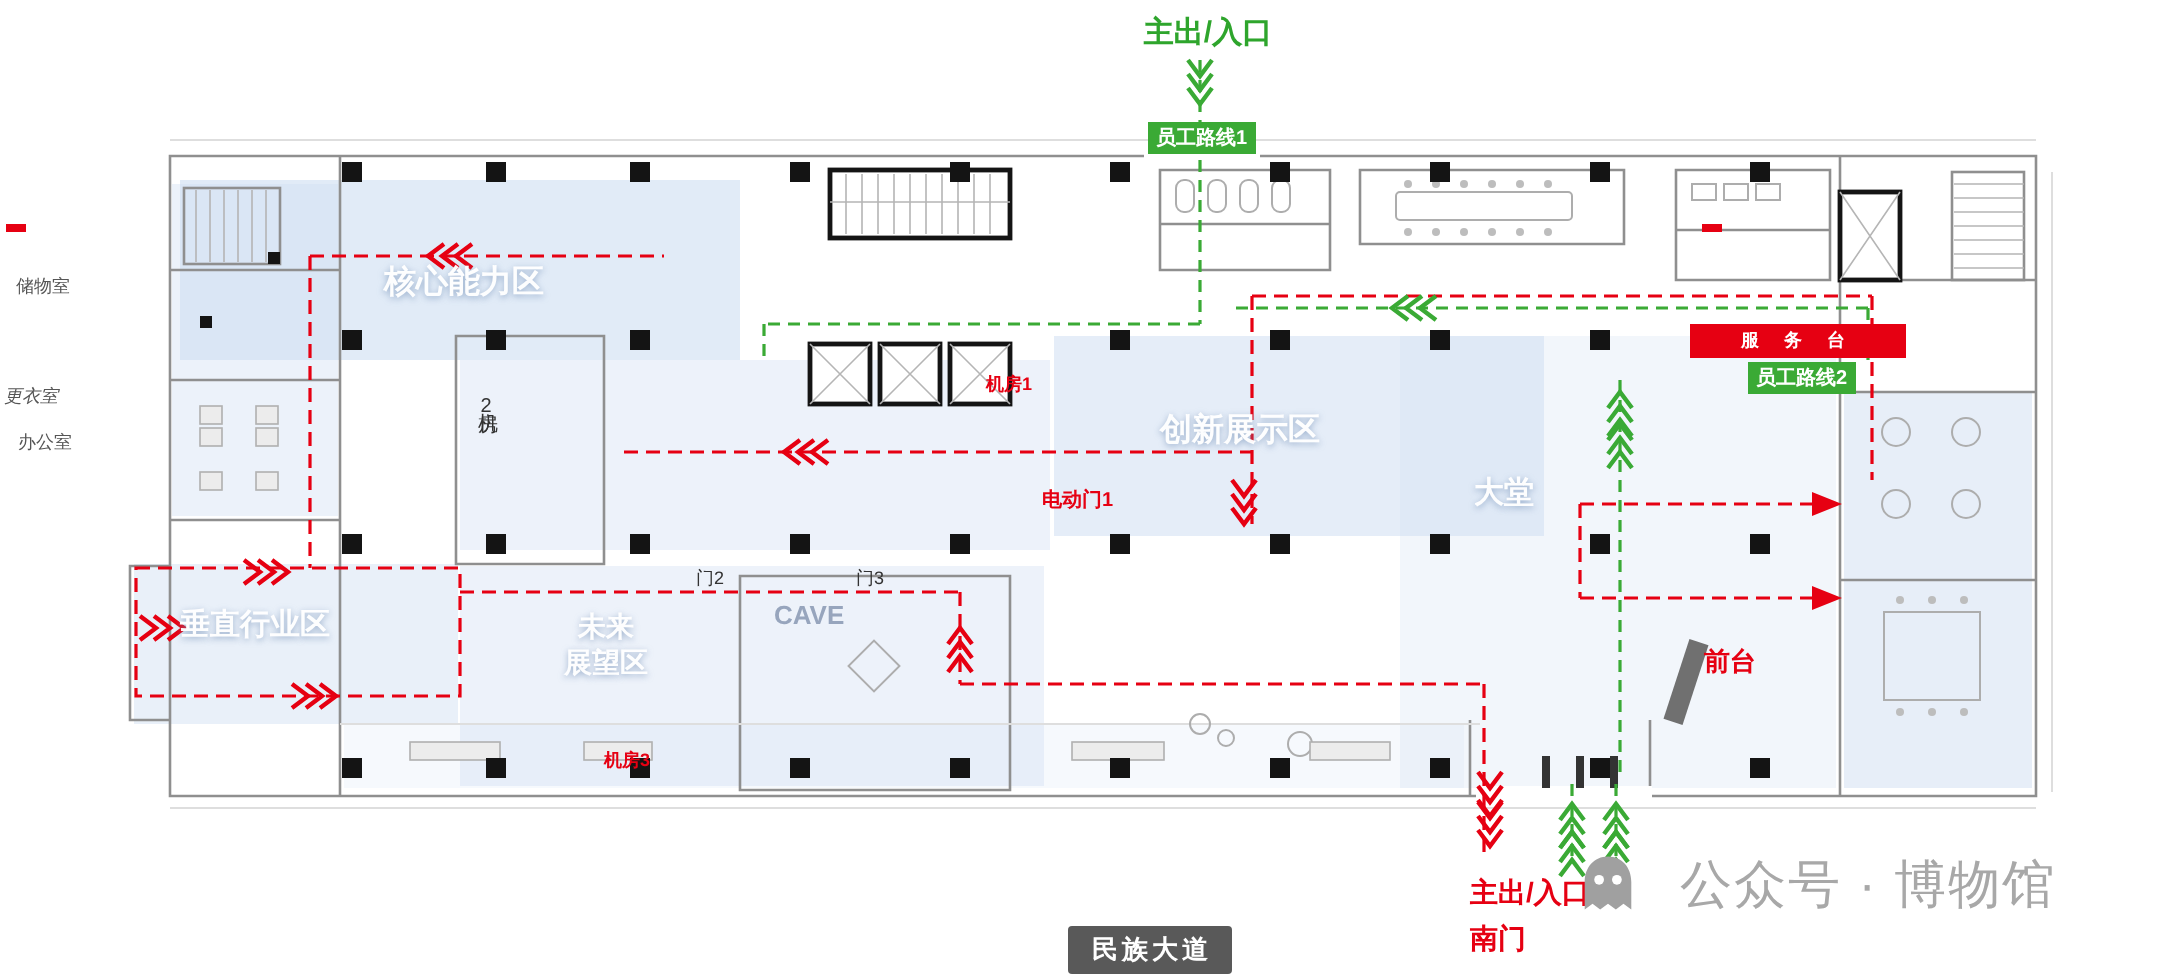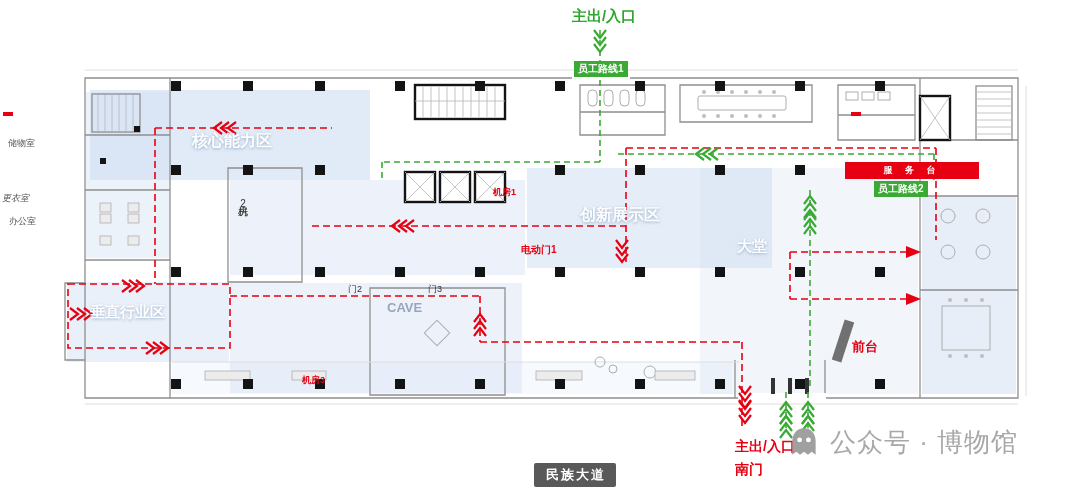--- a/index.html
+++ b/index.html
@@ -20,26 +20,26 @@
   .green-dash{stroke:#3aaa35;stroke-width:1.6;fill:none;stroke-dasharray:6 4;}
   #chev path{stroke:currentColor;fill:none;stroke-width:2.2;}
   .ch-red{color:#e60012;}
   .ch-green{color:#3aaa35;}
   .lbl{position:absolute;white-space:nowrap;font-size:10px;color:#333;}
   .zone-lbl{color:rgba(255,255,255,.97);font-weight:bold;text-shadow:0 1px 3px rgba(110,140,180,.65);}
   .red-lbl{color:#e60012;font-weight:bold;}
   .small-room{font-size:9px;color:#555;}
   .badge-green{background:#3aaa35;color:#fff;font-size:10px;padding:1px 4px;font-weight:bold;}
   .badge-red-bar{background:#e60012;color:#fff;font-size:9px;width:100px;text-align:center;
-                 padding:2px 17px;letter-spacing:5px;font-weight:bold;}
+                 padding:2px 4px;letter-spacing:5px;font-weight:bold;}
   .vtext{writing-mode:vertical-rl;text-orientation:upright;line-height:1.05;}
   .wind{background:#e60012;color:#fff;font-size:8px;padding:2px 1px;}
   .street-badge{background:#595959;color:#fff;font-size:13px;padding:3px 10px;font-weight:bold;
                 border-radius:2px;letter-spacing:2px;}
-  .watermark{display:flex;align-items:center;gap:8px;color:#a8a8a8;font-size:26px;letter-spacing:1px;}
+  .watermark{display:flex;align-items:center;gap:18px;color:#a8a8a8;font-size:26px;letter-spacing:1px;}
   .future-lbl{width:62px;text-align:center;line-height:1.3;white-space:normal;}
 </style>
 </head>
 <body>
 
 <div class="stage">
 
   <svg class="plan-svg" width="1080" height="488" viewBox="0 0 1080 488">
     <defs>
       <g id="chev">
@@ -263,26 +263,30 @@
 
   <div class="lbl red-lbl" style="left:521px;top:243px;font-size:10px;">电动门1</div>
 
   <div class="lbl zone-lbl" style="left:737px;top:237px;font-size:15px;text-align:right;">大堂</div>
 
   <div class="lbl" style="left:348px;top:283px;font-size:9px;">门2</div>
   <div class="lbl" style="left:428px;top:283px;font-size:9px;">门3</div>
 
   <div class="lbl zone-lbl" style="left:90px;top:303px;font-size:15px;">垂直行业区</div>
 
+  <div class="lbl zone-lbl future-lbl" style="left:272px;top:304px;font-size:14px;">
+    <div>未来</div>
+    <div>展望区</div>
+  </div>
 
   <div class="lbl" style="left:387px;top:300px;font-size:13px;font-weight:bold;color:#97a5bd;">CAVE</div>
 
   <div class="lbl red-lbl" style="left:302px;top:374px;font-size:9px;">机房3</div>
 
-  <div class="lbl red-lbl" style="left:852px;top:338px;font-size:13px;">前台</div>
+  <div class="lbl red-lbl" style="left:852px;top:322px;font-size:13px;">前台</div>
 
   <div class="lbl red-lbl" style="left:735px;top:438px;font-size:14px;">主出/入口</div>
   <div class="lbl red-lbl" style="left:735px;top:461px;font-size:14px;">南门</div>
 
   <div class="lbl street-badge" style="left:534px;top:463px;padding-left:12px;">民族大道</div>
 
   <div class="lbl watermark" style="left:786px;top:424px;">
     <svg width="36" height="36" viewBox="0 0 34 34">
       <path fill="#a0a0a0" d="M17 4C10.4 4 6 9.2 6 16v13l3.7-2.7L13.3 29l3.7-2.7L20.7 29l3.6-2.7L28 29V16C28 9.2 23.6 4 17 4Z"></path>
       <circle cx="12.8" cy="15" r="2.3" fill="#fff"></circle>

